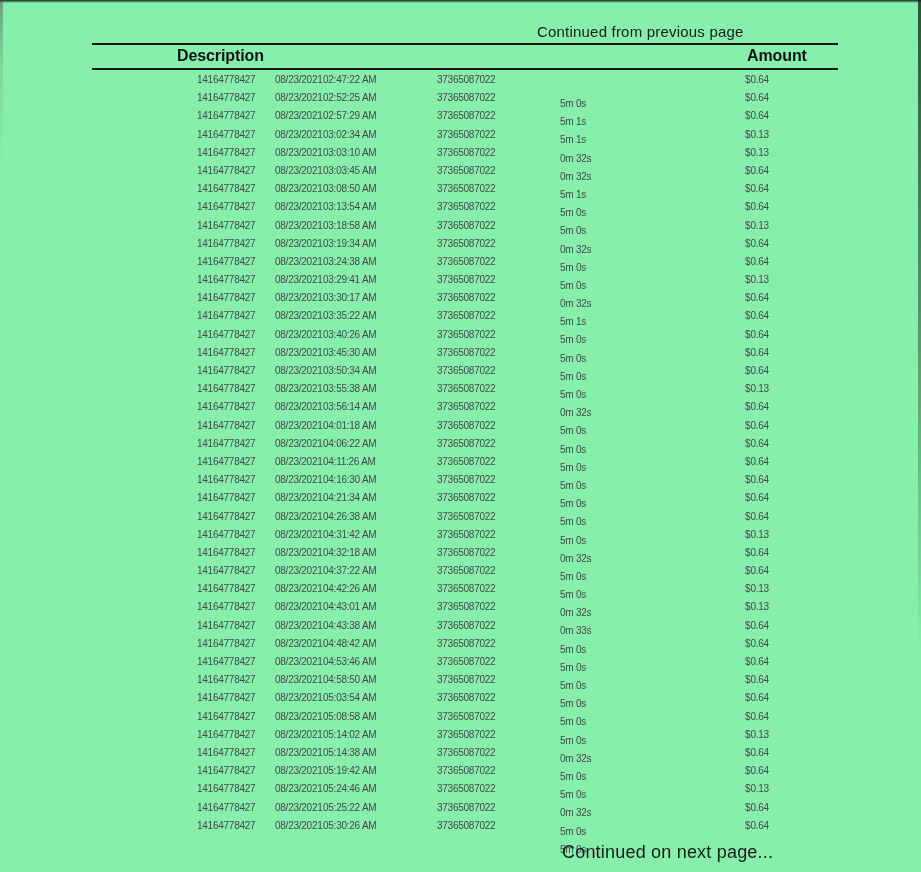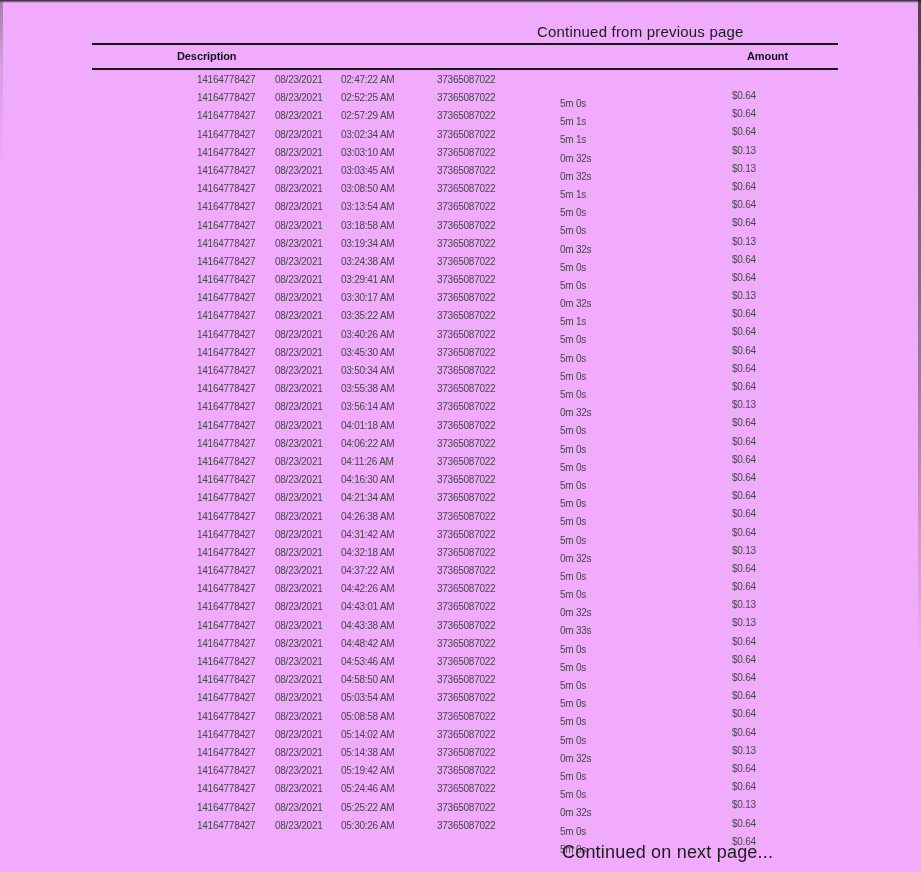--- a/index.html
+++ b/index.html
@@ -5,21 +5,21 @@
   html, body { margin: 0; padding: 0; }
   body {
     width: 921px; height: 872px;
     background: #ffffff;
     font-family: "Liberation Sans", "DejaVu Sans", sans-serif;
     overflow: hidden;
   }
   .page {
     position: relative;
     width: 921px; height: 872px;
-    background: #f0abfc;
+    background: #86efac;
   }
   
   .edge-top {
     position: absolute; top: 0; left: 0; right: 0; height: 3px;
     background: linear-gradient(to bottom, rgba(18,18,18,0.92), rgba(18,18,18,0));
   }
   .edge-right {
     position: absolute; top: 0; right: 0; width: 3px; height: 100%;
     background: linear-gradient(to bottom, rgba(25,25,25,0.75) 0%, rgba(25,25,25,0.35) 45%, rgba(25,25,25,0) 75%);
   }
@@ -34,40 +34,40 @@
   .rule-top {
     position: absolute; left: 92px; top: 43px; width: 746px; height: 1.5px;
     background: #161616;
   }
   .rule-header-bottom {
     position: absolute; left: 92px; top: 68px; width: 746px; height: 2px;
     background: #161616;
   }
   .col-header {
     position: absolute; top: 44px; height: 24px; line-height: 24px;
-    font-size: 11px; font-weight: bold; color: #141414; letter-spacing: -0.1px;
+    font-size: 16px; font-weight: bold; color: #141414; letter-spacing: -0.1px;
   }
   .col-header.desc  { left: 177px; }
   .col-header.amt   { left: 747px; width: 80px; }
   .rows {
     position: absolute; left: 0; top: 71px; width: 921px;
   }
   .row {
     position: relative; height: 18.2px; width: 826px;
   }
   .cell {
     position: absolute; top: 0; height: 18.2px; line-height: 18.2px;
     font-size: 10px; color: #474747; letter-spacing: -0.25px; white-space: nowrap;
   }
   .col-id       { left: 197px; }
   .col-date     { left: 275px; }
-  .col-time     { left: 341px; text-align: right; }
+  .col-time     { left: 323px; text-align: right; }
   .col-phone    { left: 437px; }
   .col-duration { left: 560px; margin-top: 24px; }
-  .col-amount   { left: 732px; width: 50px; text-align: left; margin-top: 16px; }
+  .col-amount   { left: 732px; width: 50px; text-align: center; }
   .continued-next {
     position: absolute; left: 562px; top: 842px;
     font-size: 18px; color: #1c1c1c; letter-spacing: 0.2px;
   }
 </style>
 </head>
 <body>
 
 <div class="page">
   <div class="edge-top"></div>

